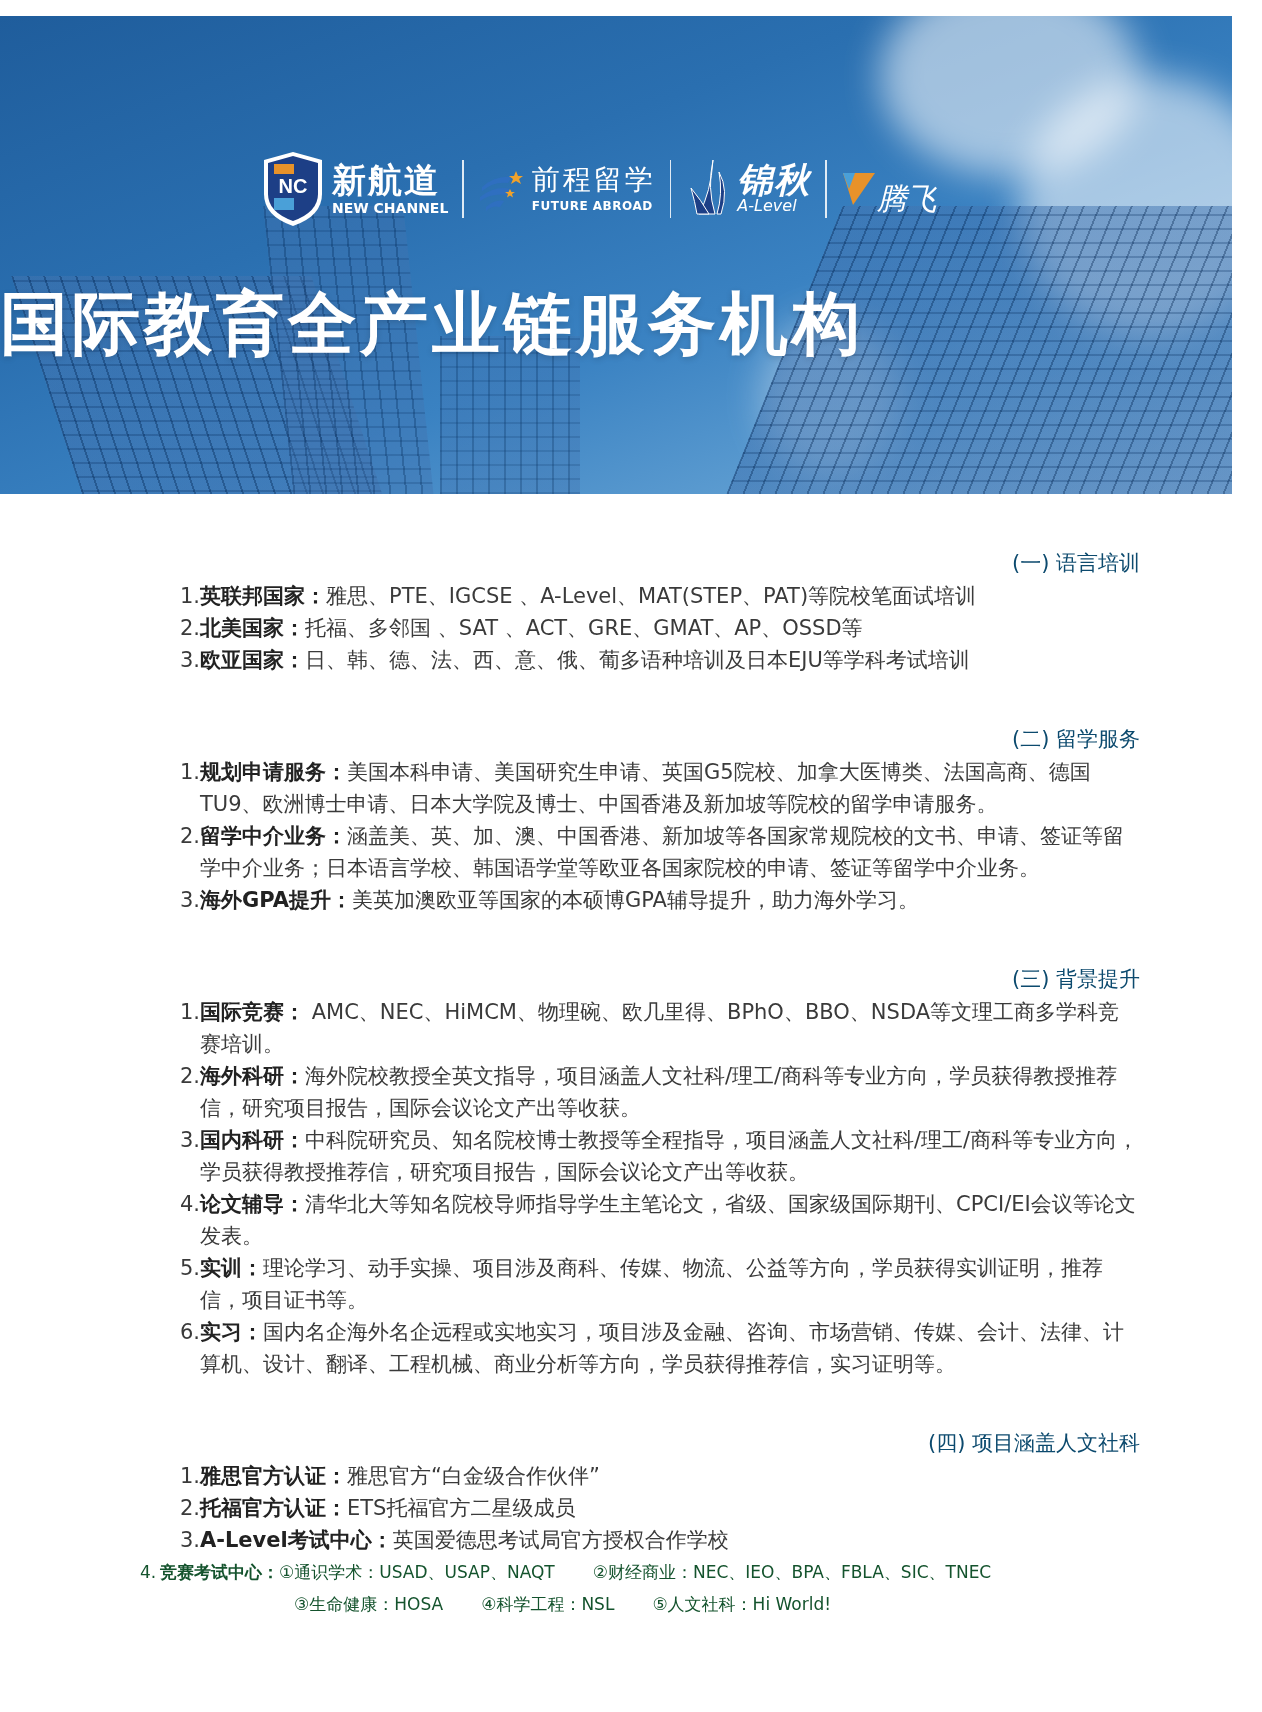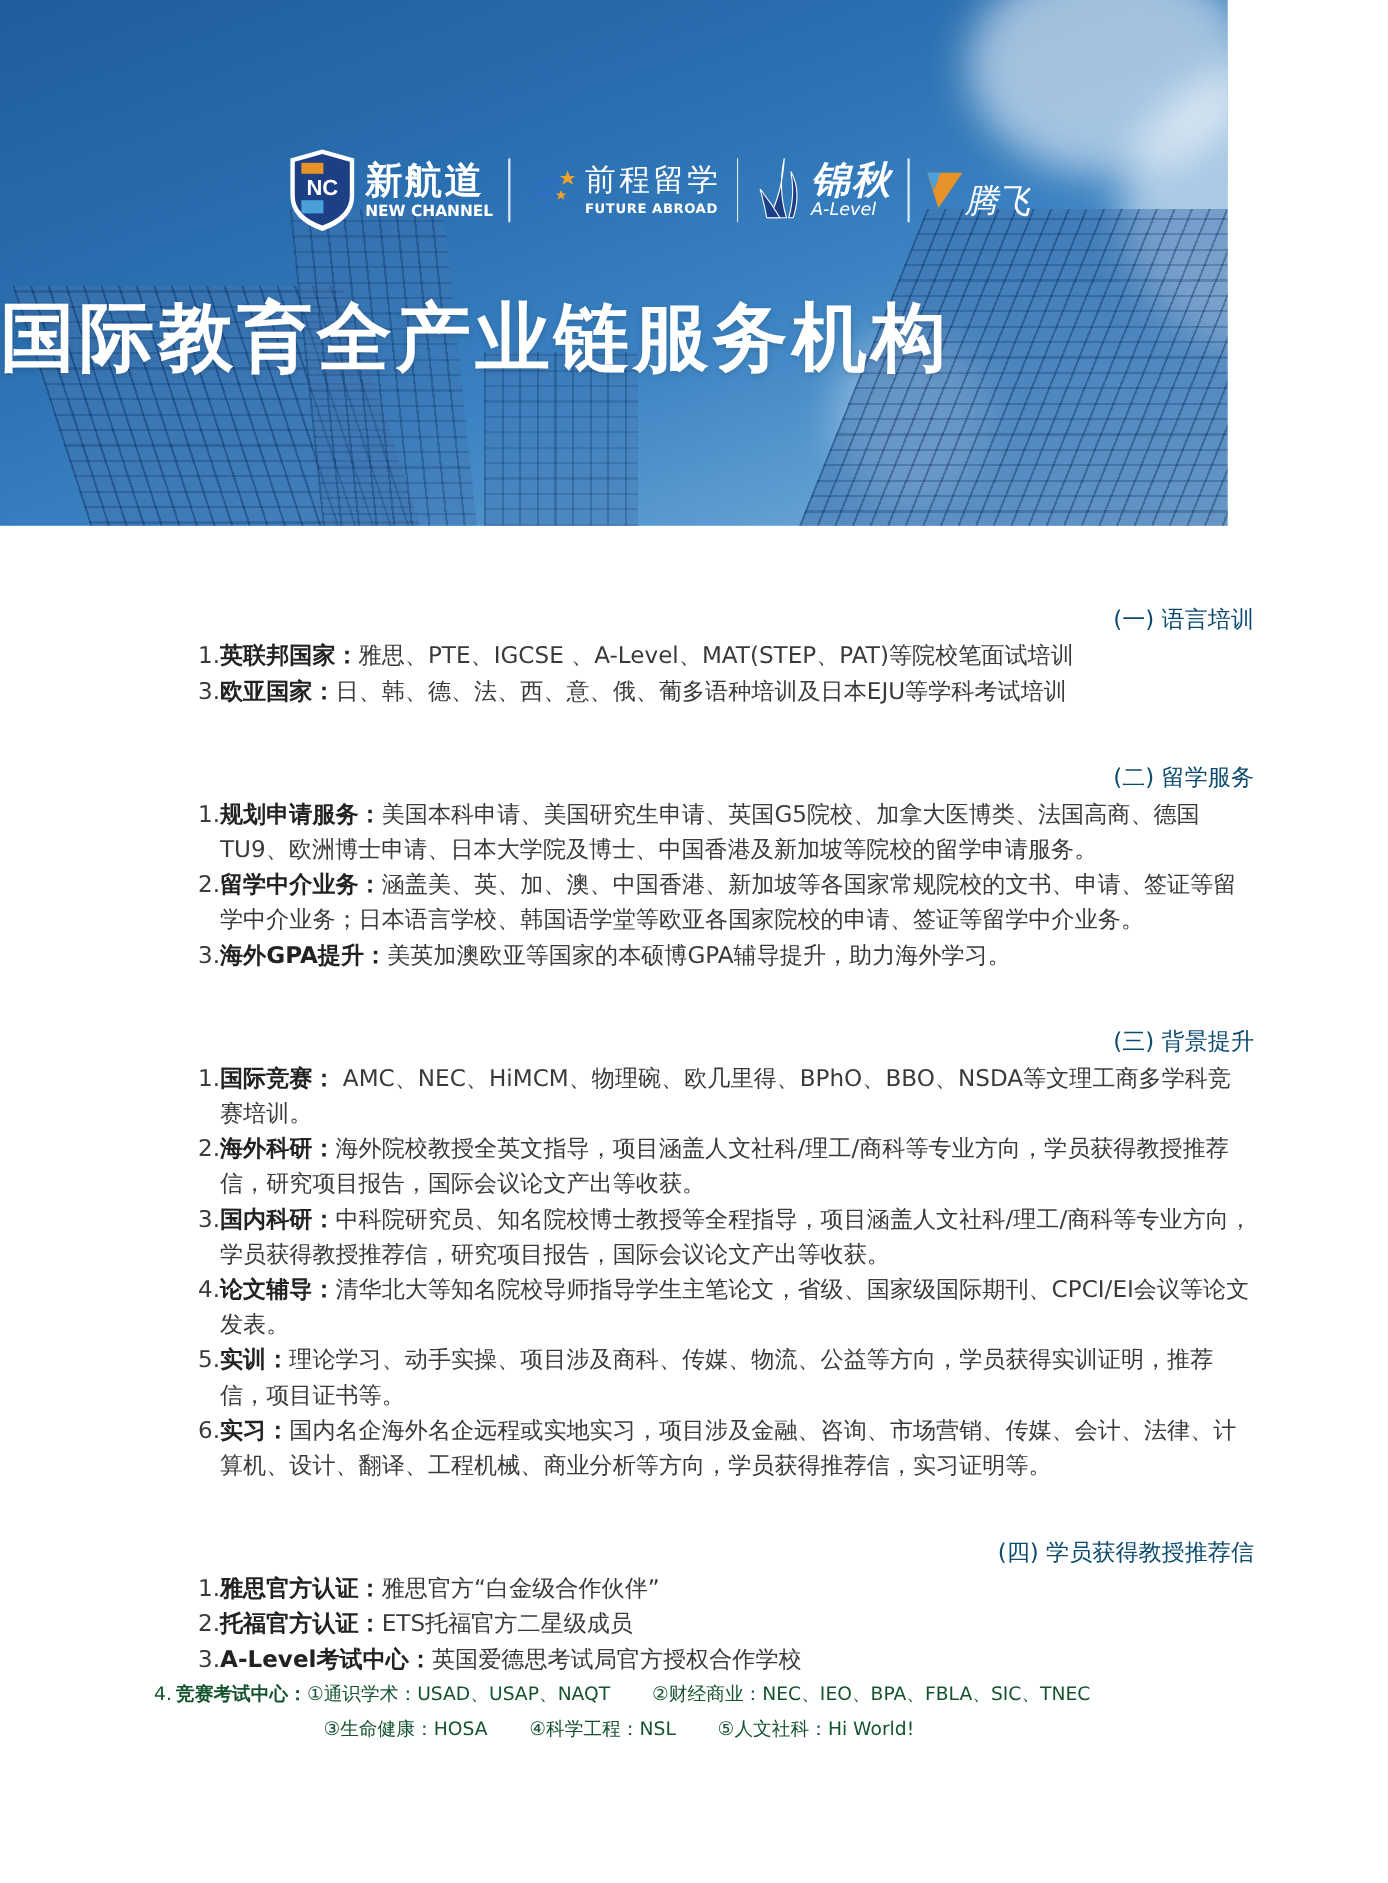--- a/index.html
+++ b/index.html
@@ -1,21 +1,21 @@
 <!DOCTYPE html>
 <html><head>
 <meta charset="utf-8">
 <style>
   html, body { margin:0; padding:0; }
   body {
     width:1262px; height:1712px; background:#ffffff; position:relative; overflow:hidden;
     font-family: "DejaVu Sans", "Liberation Sans", sans-serif; color:#333333;
   }
   .hero {
-    position:absolute; left:0; top:0; width:1116px; height:478px; overflow:hidden;
+    position:absolute; left:0; top:16px; width:1232px; height:478px; overflow:hidden;
     background: linear-gradient(160deg, #1f5d9c 0%, #2a6fb0 35%, #3a82c2 60%, #5b9bd0 80%, #8fb9dd 100%);
   }
   .cloud { position:absolute; border-radius:50%; background:rgba(255,255,255,0.55); filter:blur(18px); }
   .tower { position:absolute; background:
       repeating-linear-gradient(90deg, rgba(20,60,110,0.55) 0 2px, rgba(60,110,170,0.35) 2px 16px),
       repeating-linear-gradient(0deg, rgba(20,60,110,0.45) 0 2px, rgba(80,130,190,0.25) 2px 14px);
   }
   .logo-row { position:absolute; top:133px; left:262px; height:80px; display:flex; align-items:center; gap:0; }
   .shield { width:62px; height:78px; position:relative; }
   .brand { display:flex; flex-direction:column; color:#fff; margin-left:8px; }
@@ -98,20 +98,21 @@
   </div>
 
   <div class="hero-title">国际教育全产业链服务机构</div>
 </div>
 
 <div class="content">
 
   <div class="section">
     <div class="sec-title">(一) 语言培训</div>
     <div class="item"><span class="num">1.</span><b>英联邦国家：</b><span>雅思、PTE、IGCSE 、A-Level、MAT(STEP、PAT)等院校笔面试培训</span></div>
+    <div class="item"><span class="num">2.</span><b>北美国家：</b><span>托福、多邻国 、SAT 、ACT、GRE、GMAT、AP、OSSD等</span></div>
     <div class="item"><span class="num">3.</span><b>欧亚国家：</b><span>日、韩、德、法、西、意、俄、葡多语种培训及日本EJU等学科考试培训</span></div>
   </div>
 
   <div class="section">
     <div class="sec-title">(二) 留学服务</div>
     <div class="item"><span class="num">1.</span><b>规划申请服务：</b><span>美国本科申请、美国研究生申请、英国G5院校、加拿大医博类、法国高商、德国TU9、欧洲博士申请、日本大学院及博士、中国香港及新加坡等院校的留学申请服务。</span></div>
     <div class="item"><span class="num">2.</span><b>留学中介业务：</b><span>涵盖美、英、加、澳、中国香港、新加坡等各国家常规院校的文书、申请、签证等留学中介业务；日本语言学校、韩国语学堂等欧亚各国家院校的申请、签证等留学中介业务。</span></div>
     <div class="item"><span class="num">3.</span><b>海外GPA提升：</b><span>美英加澳欧亚等国家的本硕博GPA辅导提升，助力海外学习。</span></div>
   </div>
 
@@ -119,21 +120,21 @@
     <div class="sec-title">(三) 背景提升</div>
     <div class="item"><span class="num">1.</span><b>国际竞赛：</b><span> AMC、NEC、HiMCM、物理碗、欧几里得、BPhO、BBO、NSDA等文理工商多学科竞赛培训。</span></div>
     <div class="item"><span class="num">2.</span><b>海外科研：</b><span>海外院校教授全英文指导，项目涵盖人文社科/理工/商科等专业方向，学员获得教授推荐信，研究项目报告，国际会议论文产出等收获。</span></div>
     <div class="item"><span class="num">3.</span><b>国内科研：</b><span>中科院研究员、知名院校博士教授等全程指导，项目涵盖人文社科/理工/商科等专业方向，学员获得教授推荐信，研究项目报告，国际会议论文产出等收获。</span></div>
     <div class="item"><span class="num">4.</span><b>论文辅导：</b><span>清华北大等知名院校导师指导学生主笔论文，省级、国家级国际期刊、CPCI/EI会议等论文发表。</span></div>
     <div class="item"><span class="num">5.</span><b>实训：</b><span>理论学习、动手实操、项目涉及商科、传媒、物流、公益等方向，学员获得实训证明，推荐信，项目证书等。</span></div>
     <div class="item"><span class="num">6.</span><b>实习：</b><span>国内名企海外名企远程或实地实习，项目涉及金融、咨询、市场营销、传媒、会计、法律、计算机、设计、翻译、工程机械、商业分析等方向，学员获得推荐信，实习证明等。</span></div>
   </div>
 
   <div class="section">
-    <div class="sec-title">(四) 学员获得教授推荐信</div>
+    <div class="sec-title">(四) 项目涵盖人文社科</div>
     <div class="item"><span class="num">1.</span><b>雅思官方认证：</b><span>雅思官方“白金级合作伙伴”</span></div>
     <div class="item"><span class="num">2.</span><b>托福官方认证：</b><span>ETS托福官方二星级成员</span></div>
     <div class="item"><span class="num">3.</span><b>A-Level考试中心：</b><span>英国爱德思考试局官方授权合作学校</span></div>
     <div class="comp-row">
       <span class="num" style="display:inline-block;width:20px;">4.</span><b>竞赛考试中心：</b><span>①通识学术：USAD、USAP、NAQT</span><span class="gap"></span><span>②财经商业：NEC、IEO、BPA、FBLA、SIC、TNEC</span>
     </div>
     <div class="comp-row comp-indent">
       <span>③生命健康：HOSA</span><span class="gap"></span><span>④科学工程：NSL</span><span class="gap"></span><span>⑤人文社科：Hi World!</span>
     </div>
   </div>

